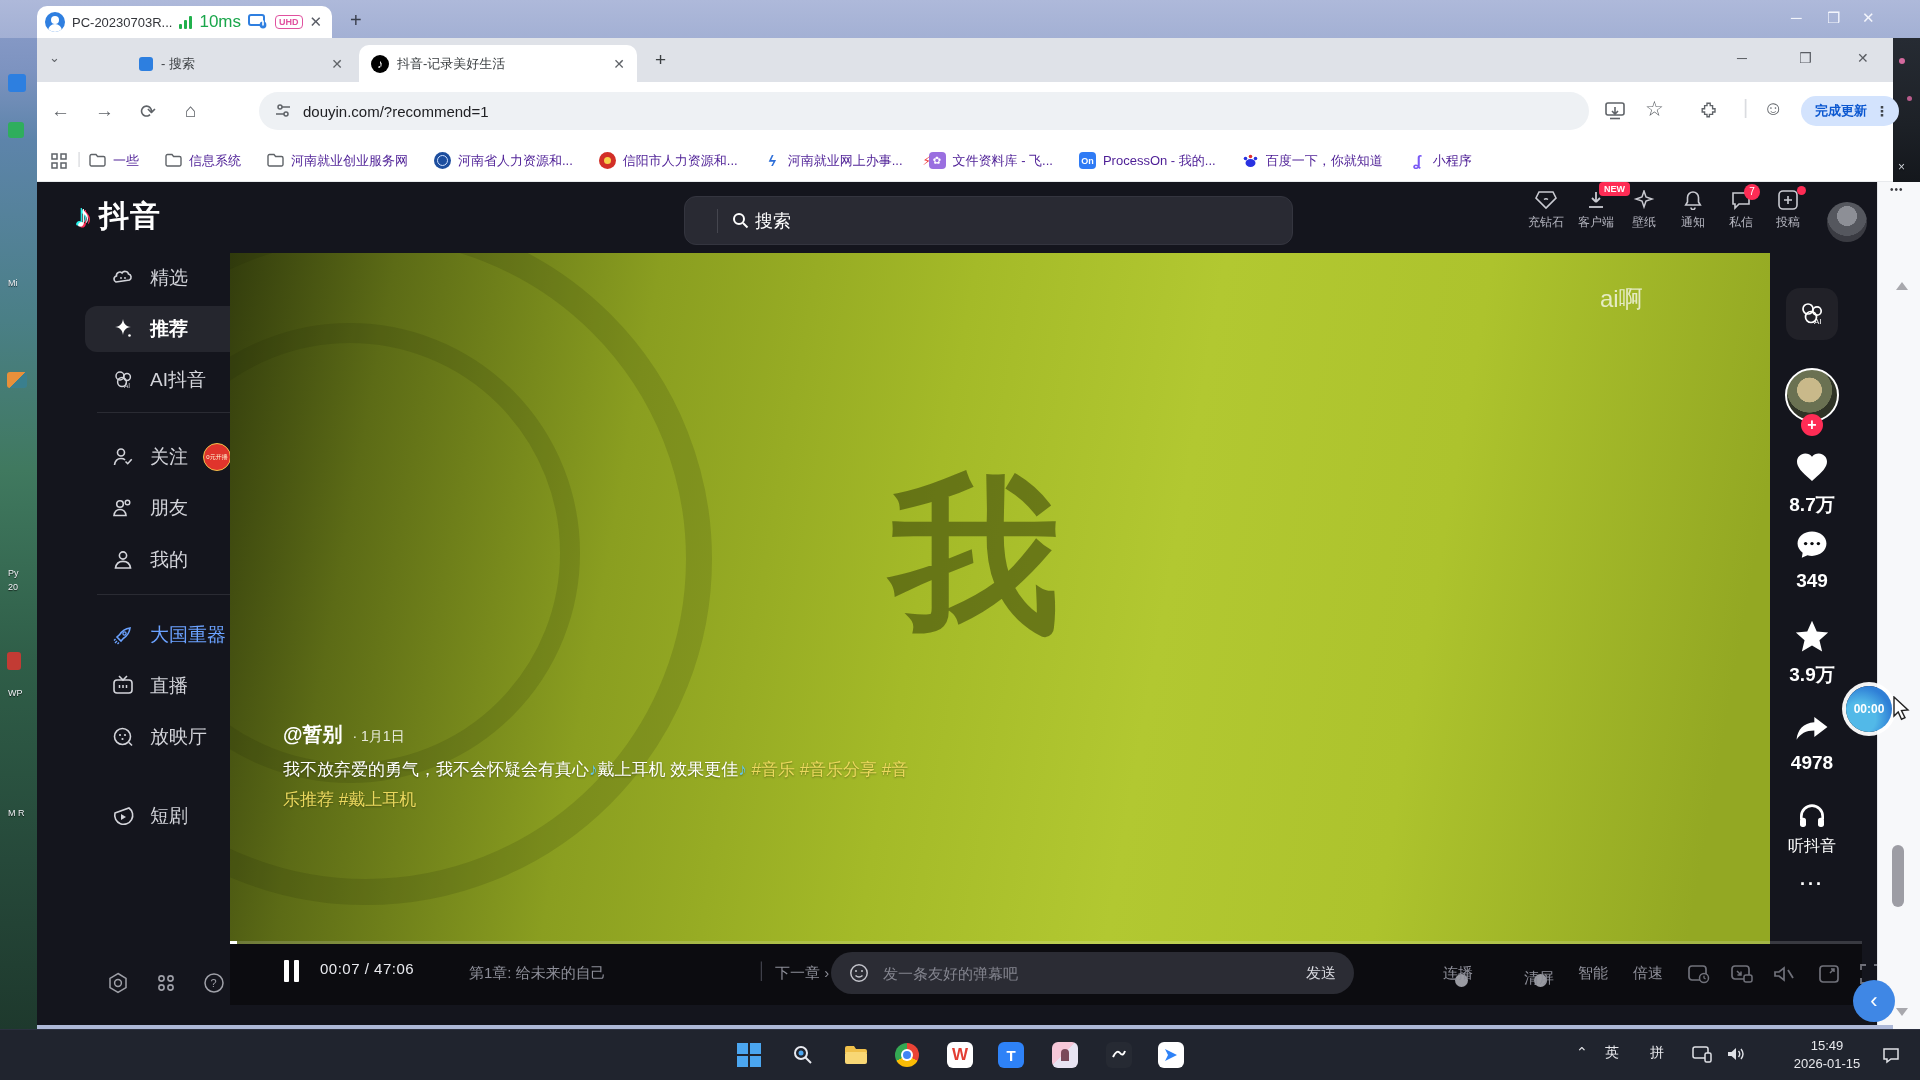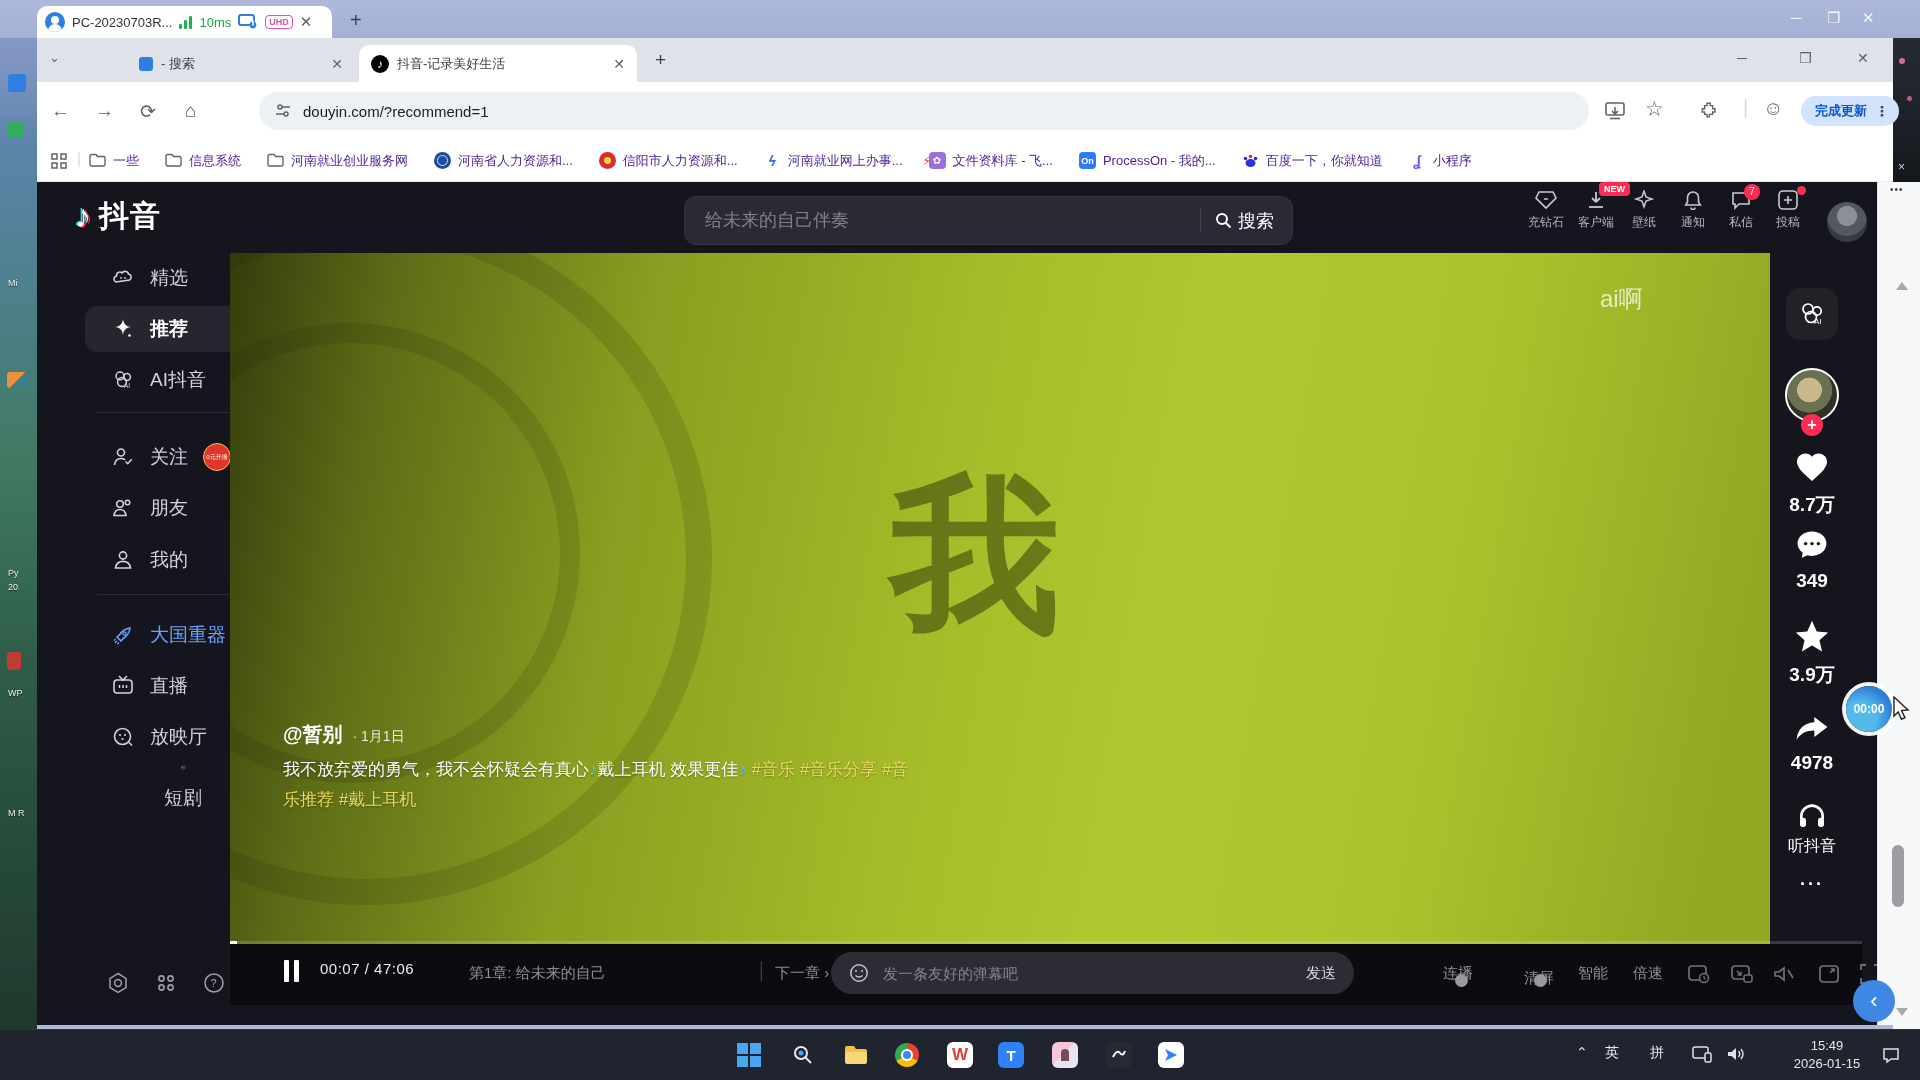--- a/index.html
+++ b/index.html
@@ -21,21 +21,21 @@
   .remote-bar{left:0;top:0;width:1920px;height:38px;
     background:linear-gradient(180deg,#aeb9da 0,#a3b0d4 100%);}
   .remote-tab{left:37px;top:6px;width:295px;height:32px;background:#fff;border-radius:10px 10px 0 0;
     display:flex;align-items:center;padding:0 8px;box-sizing:border-box;gap:7px;}
   .rt-avatar{width:20px;height:20px;border-radius:50%;background:#2f7fe0;position:relative;overflow:hidden;flex:0 0 auto;}
   .rt-avatar:before{content:"";position:absolute;left:6px;top:4px;width:8px;height:8px;border-radius:50%;background:#fff;}
   .rt-avatar:after{content:"";position:absolute;left:3px;top:12px;width:14px;height:9px;border-radius:7px 7px 0 0;background:#fff;}
   .rt-title{font-size:13px;color:#33353a;white-space:nowrap;}
   .sigbars{display:flex;align-items:flex-end;gap:2px;height:13px;}
   .sigbars i{display:block;width:3px;background:#21b14c;border-radius:1px;}
-  .rt-lat{font-size:13px;color:#1aa64b;}
+  .rt-lat{font-size:17px;color:#1aa64b;}
   .uhd{font-size:9px;font-weight:bold;color:#e0519f;border:1.5px solid #e0519f;border-radius:4px;padding:1px 3px;}
   .rt-x,.rt-plus{color:#5a5d66;font-size:15px;}
   .win-btn{color:#f3f5fc;font-size:15px;line-height:15px;}
 
   
   .tabstrip{left:37px;top:38px;width:1856px;height:44px;background:#dfe2e8;}
   .tab{position:absolute;top:7px;height:37px;display:flex;align-items:center;gap:8px;box-sizing:border-box;}
   .tab-title{font-size:13px;color:#3c4043;white-space:nowrap;overflow:hidden;}
   .tab-x{color:#5f6368;font-size:14px;}
   .tab-active{background:#fff;border-radius:10px 10px 0 0;}
@@ -306,21 +306,20 @@
   </div>
 
   <div class="abs page">
 
     <div class="abs flex" style="left:38px;top:14px;gap:8px;">
       <span class="dy-logo-note">♪</span>
       <span class="dy-logo-t">抖音</span>
     </div>
 
     <div class="abs searchbar">
-      <input class="search-in" placeholder="给未来的自己伴奏" style="">
       <span class="s-div"></span>
       <span class="s-btn">
         <svg width="17" height="17" viewBox="0 0 17 17">
           <circle cx="7" cy="7" r="5" fill="none" stroke="#fff" stroke-width="2"></circle>
             <line x1="11" y1="11" x2="15.5" y2="15.5" stroke="#fff" stroke-width="2"></line>
         </svg>
         <span>搜索</span>
       </span>
     </div>
 
@@ -440,21 +439,21 @@
     <div class="side-item" style="top:532px;">
       <svg width="24" height="24" viewBox="0 0 24 24">
         <circle cx="11.5" cy="11.5" r="8" fill="none" stroke="#d3d4da" stroke-width="1.6"></circle>
         <circle cx="9" cy="10" r="1.1" fill="#d3d4da"></circle>
           <circle cx="14" cy="10" r="1.1" fill="#d3d4da"></circle>
           <circle cx="11.5" cy="14" r="1.1" fill="#d3d4da"></circle>
         <path d="M18 17.5l3 3" stroke="#d3d4da" stroke-width="1.6"></path>
       </svg>
         <span class="t">放映厅</span>
     </div>
-    <div class="side-item" style="top:583px;flex-direction:column;">
+    <div class="side-item" style="top:611px;">
       <svg width="24" height="24" viewBox="0 0 24 24">
         <path d="M4 9l14-5a9 9 0 1 1-14 5z" fill="none" stroke="#d3d4da" stroke-width="1.6"></path>
         <path d="M10 10l5 3-5 3z" fill="#d3d4da"></path>
       </svg>
         <span class="t">短剧</span>
     </div>
 
     <svg class="abs" style="left:70px;top:790px;" width="22" height="22" viewBox="0 0 22 22">
       <path d="M11 1.5l8 4.8v9.4l-8 4.8-8-4.8V6.3z" fill="none" stroke="#9fa0a8" stroke-width="1.5"></path>
         <circle cx="11" cy="11" r="3.4" fill="none" stroke="#9fa0a8" stroke-width="1.5"></circle>

